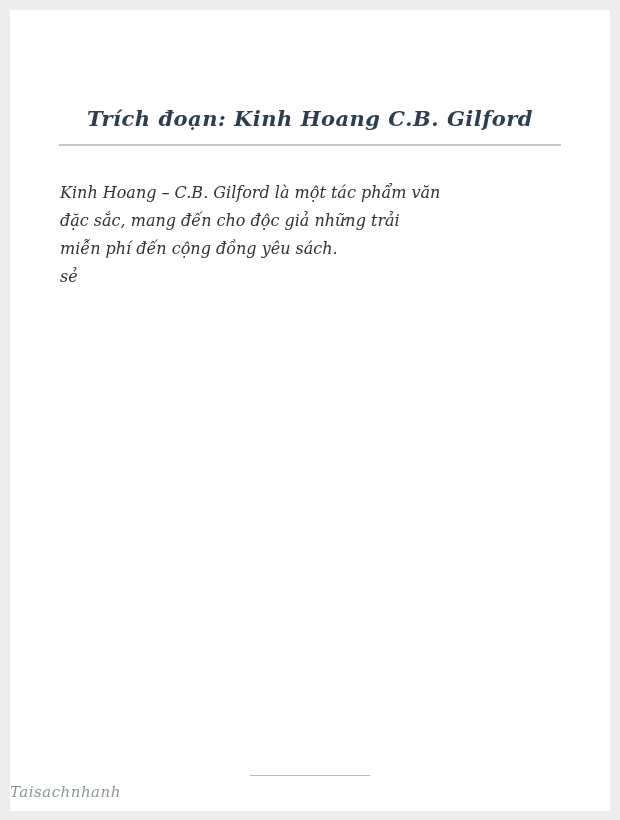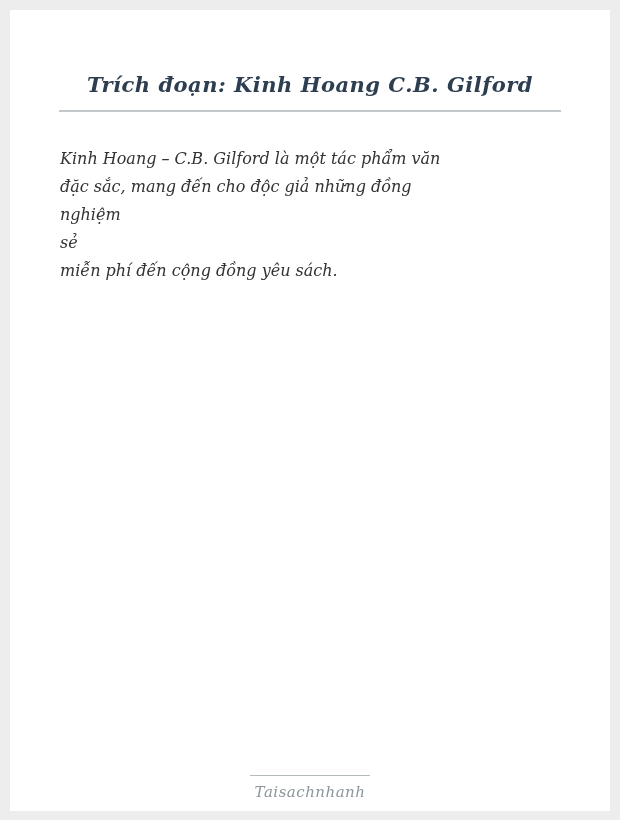--- a/index.html
+++ b/index.html
@@ -17,21 +17,21 @@
 
   .page {
     position: relative;
     width: 600px;
     height: 801px;
     margin: 10px auto 0 auto;
     background: #ffffff;
   }
 
   .page-title {
-    padding-top: 62px;
+    padding-top: 96px;
     text-align: center;
     font-style: italic;
     font-weight: bold;
     font-size: 21px;
     letter-spacing: 0.5px;
     color: #2c3e50;
   }
 
   .title-divider {
     height: 0;
@@ -49,21 +49,21 @@
   .body-line {
     line-height: 28px;
     white-space: nowrap;
   }
 
   .page-footer {
     position: absolute;
     left: 0;
     right: 0;
     bottom: 10px;
-    text-align: center;
+    text-align: left;
   }
 
   .footer-divider {
     width: 120px;
     margin: 0 auto 7px auto;
     border-bottom: 1px solid #b4bcbf;
   }
 
   .footer-brand {
     font-style: italic;
@@ -76,24 +76,23 @@
 <body>
 
 <div class="page">
 
   <h1 class="page-title">Trích đoạn: Kinh Hoang C.B. Gilford</h1>
 
   <div class="title-divider"></div>
 
   <div class="excerpt-body">
     <div class="body-line">Kinh Hoang – C.B. Gilford là một tác phẩm văn</div>
-    <div class="body-line">đặc sắc, mang đến cho độc giả những đồng</div>
-    <div class="body-line">nghiệm</div>
+    <div class="body-line">đặc sắc, mang đến cho độc giả những trải</div>
+    <div class="body-line">miễn phí đến cộng đồng yêu sách.</div>
     <div class="body-line">sẻ</div>
-    <div class="body-line">miễn phí đến cộng đồng yêu sách.</div>
   </div>
 
   <div class="page-footer">
     <div class="footer-divider"></div>
     <div class="footer-brand">Taisachnhanh</div>
   </div>
 
 </div>
 
 </body></html>

